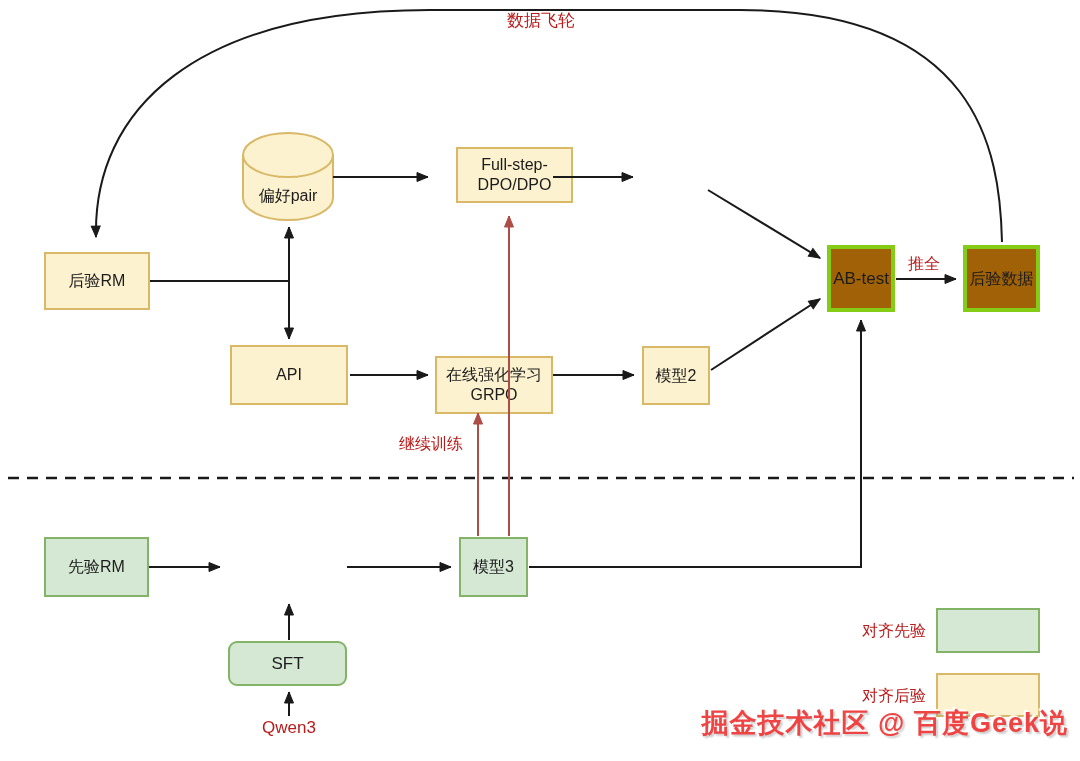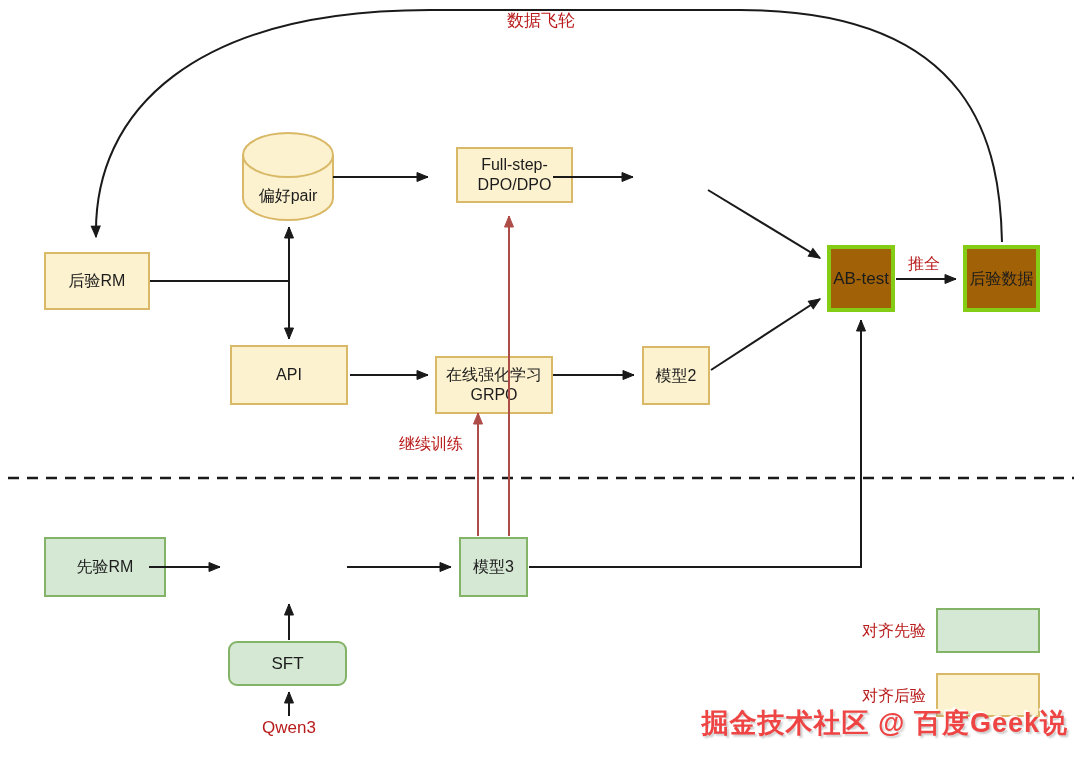--- a/index.html
+++ b/index.html
@@ -70,21 +70,21 @@
   </div>
 
   <div class="node plain" style="left:827px; top:245px; width:68px; height:67px; font-size:17px;">
     <span>AB-test</span>
   </div>
 
   <div class="node plain" style="left:963px; top:245px; width:77px; height:67px;">
     <span>后验数据</span>
   </div>
 
-  <div class="node green" style="left:44px; top:537px; width:122px; height:60px;">
+  <div class="node green" style="left:44px; top:537px; width:105px; height:60px;">
     <span>先验RM</span>
   </div>
 
 
   <div class="node green" style="left:459px; top:537px; width:69px; height:60px;">
     <span>模型3</span>
   </div>
 
   <div class="node green" style="left:228px; top:641px; width:119px; height:45px; font-size:17px;border-radius:9px;">
     <span>SFT</span>

